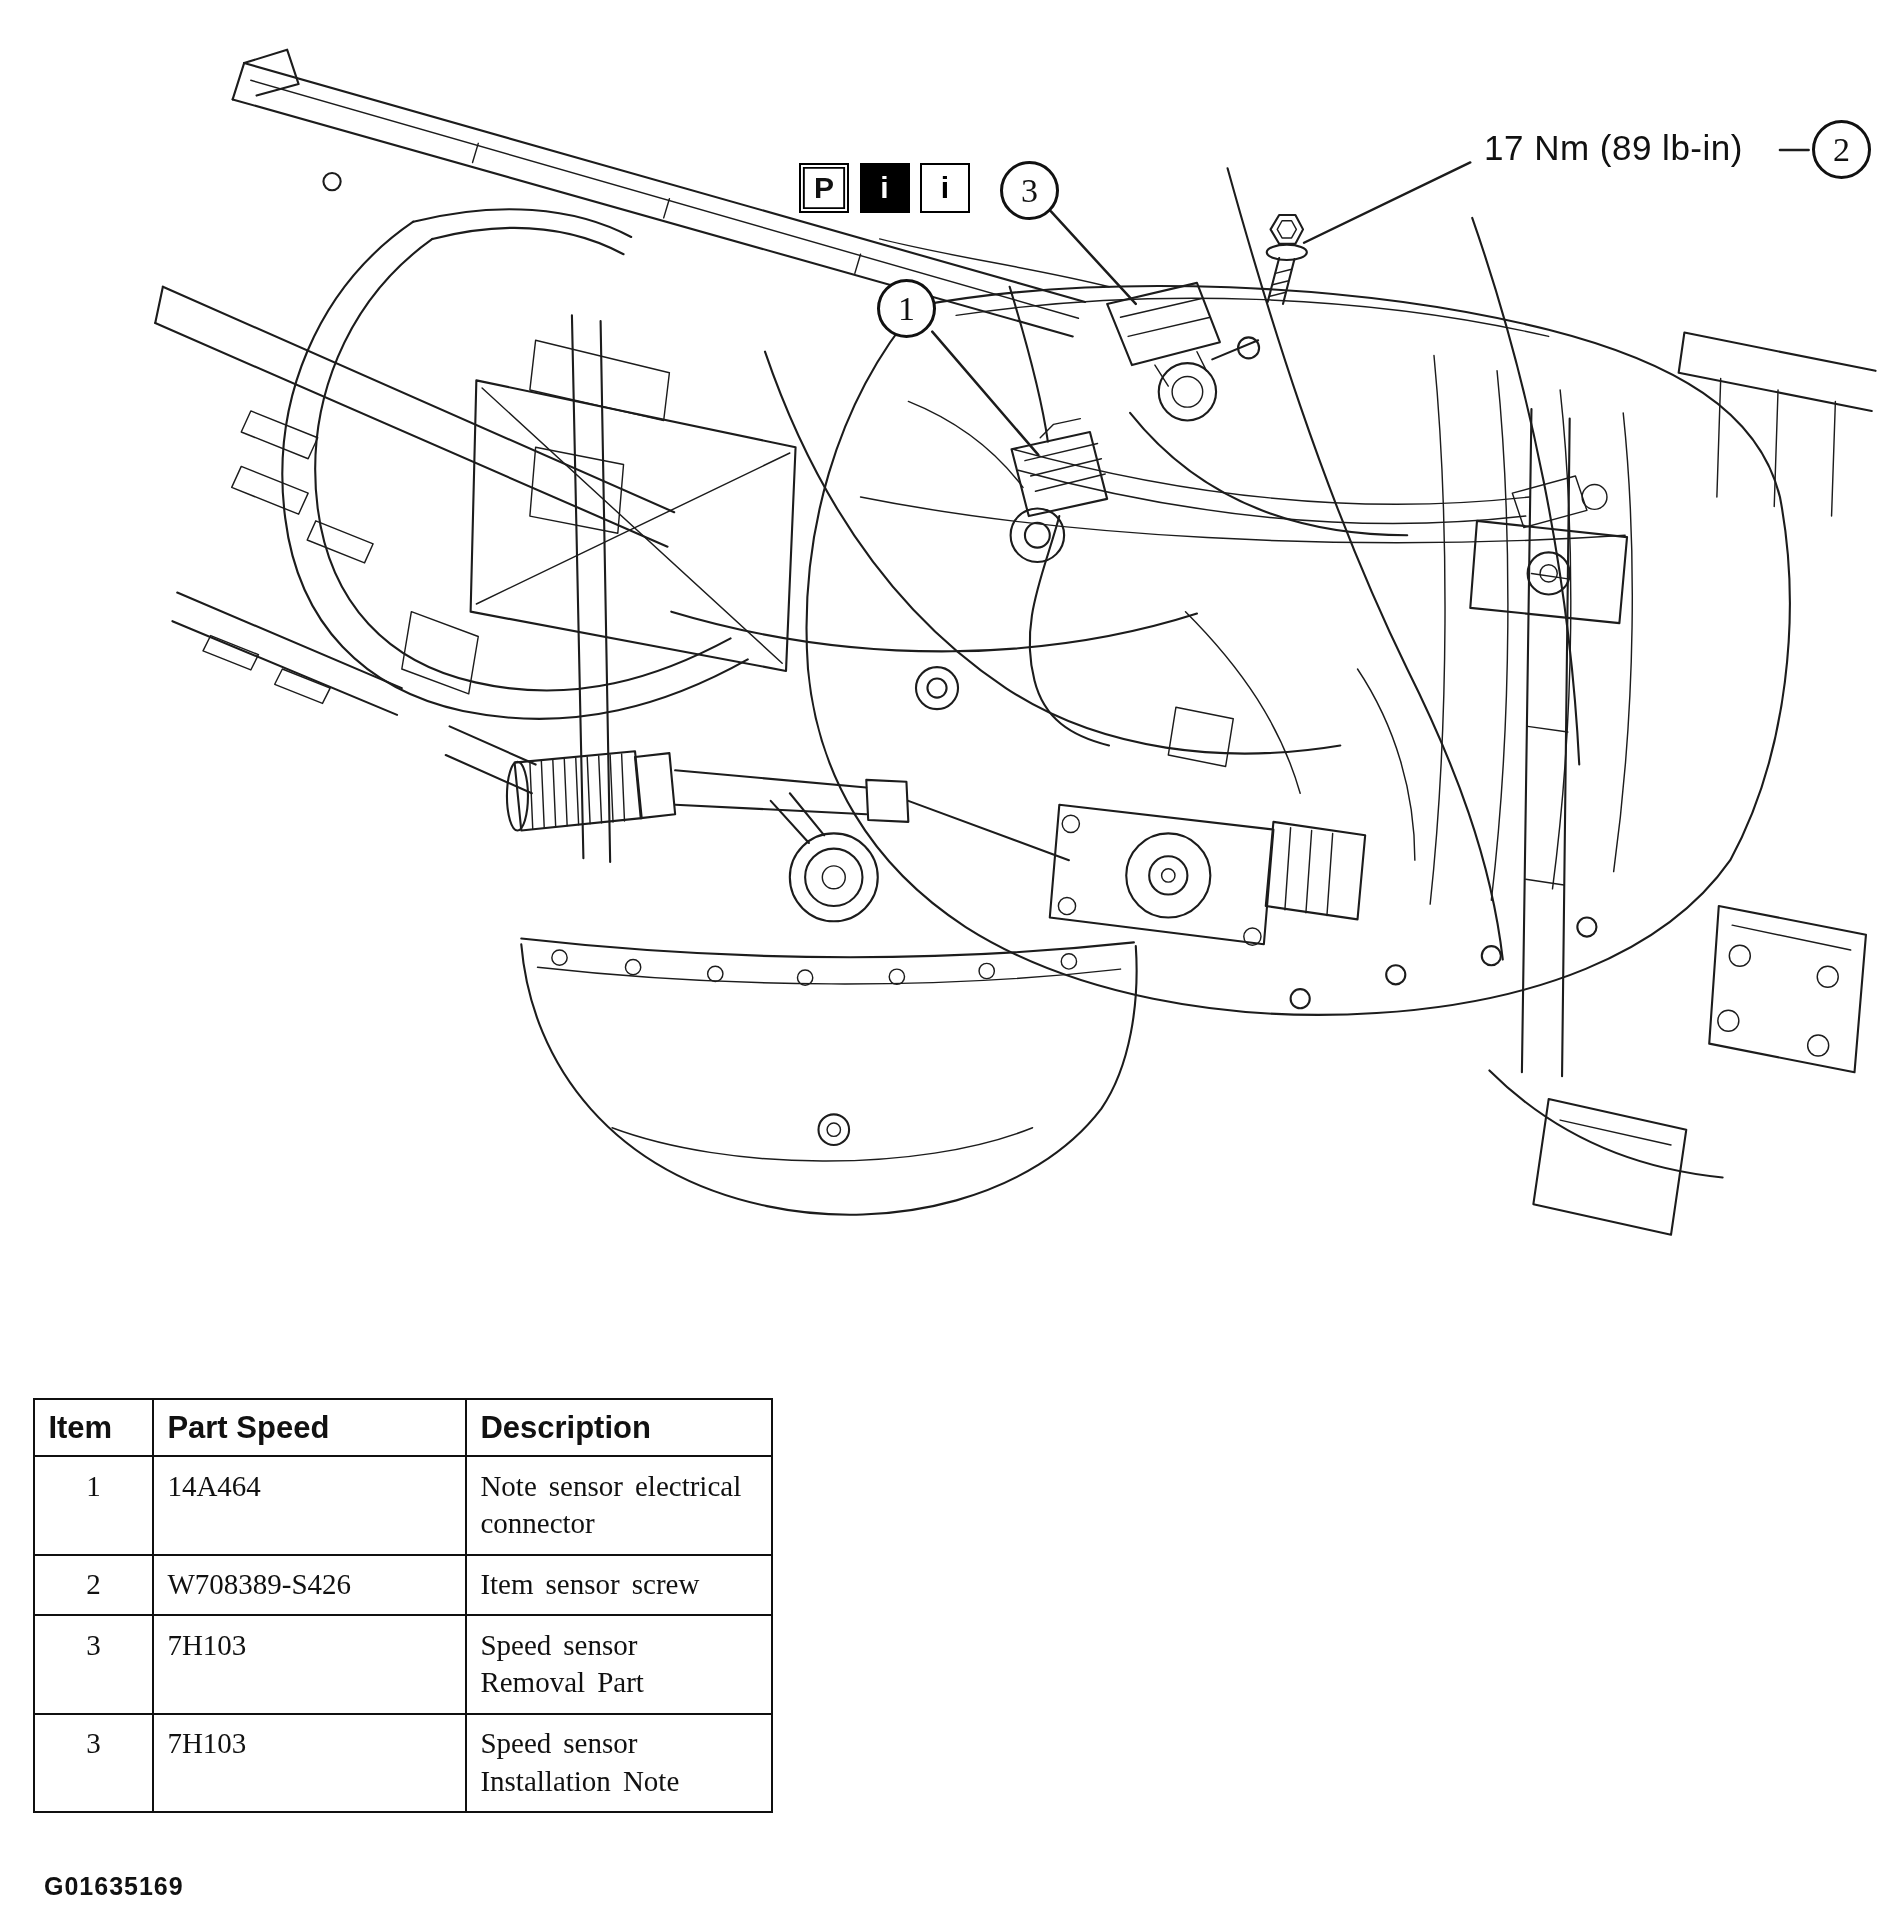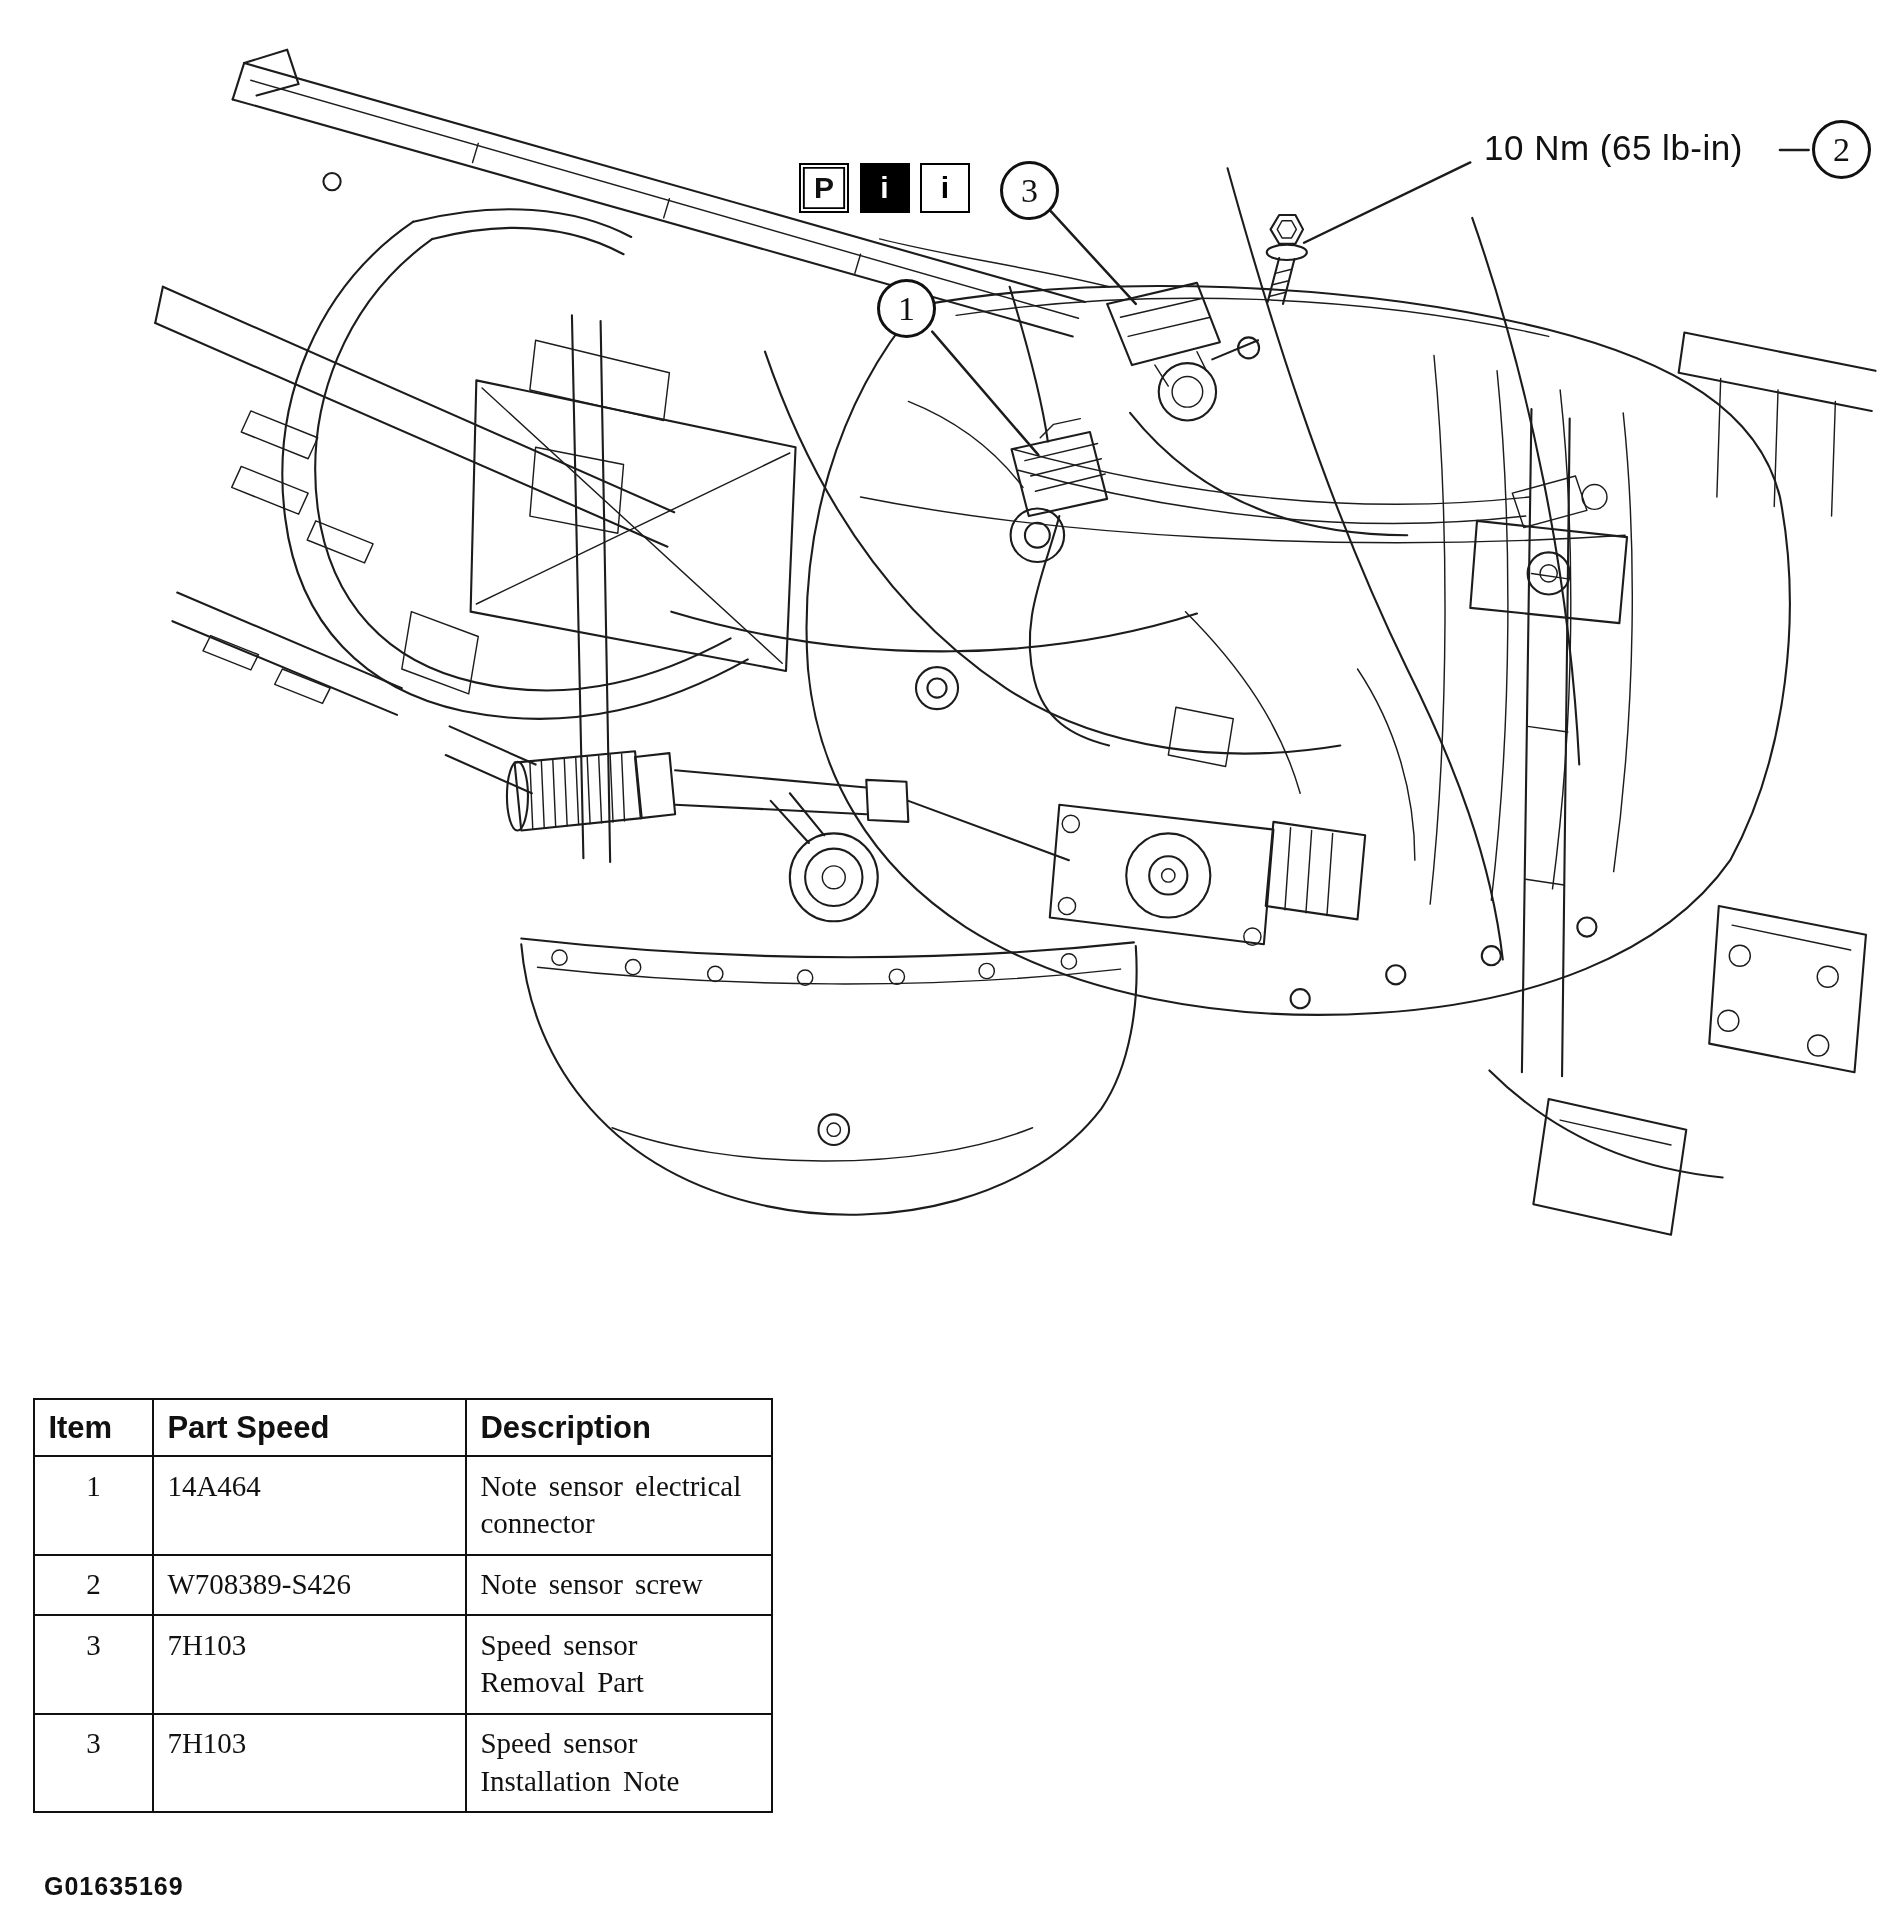--- a/index.html
+++ b/index.html
@@ -228,21 +228,21 @@
   <div class="badges">
     <span class="badge badge-p">P</span>
     <span class="badge badge-i-filled">i</span>
     <span class="badge badge-i">i</span>
   </div>
 
   <div class="callout" style="left:877px; top:279px;">1</div>
   <div class="callout" style="left:1812px; top:120px;">2</div>
   <div class="callout" style="left:1000px; top:161px;">3</div>
 
-  <div class="torque-label">10 Nm (65 lb-in)</div>
+  <div class="torque-label">17 Nm (89 lb-in)</div>
 
   <table class="parts-table">
     <colgroup>
       <col class="col-item">
         <col class="col-part">
         <col class="col-desc">
     </colgroup>
     <thead>
       <tr>
         <th>Item</th>
@@ -256,21 +256,21 @@
         <td>14A464</td>
         <td>
           <div>Note sensor electrical connector</div>
           <div></div>
         </td>
       </tr>
       <tr>
         <td class="item-cell">2</td>
         <td>W708389-S426</td>
         <td>
-          <div>Note sensor screw</div>
+          <div>Item sensor screw</div>
           <div></div>
         </td>
       </tr>
       <tr>
         <td class="item-cell">3</td>
         <td>7H103</td>
         <td>
           <div>Speed sensor</div>
           <div>Removal Part</div>
         </td>

